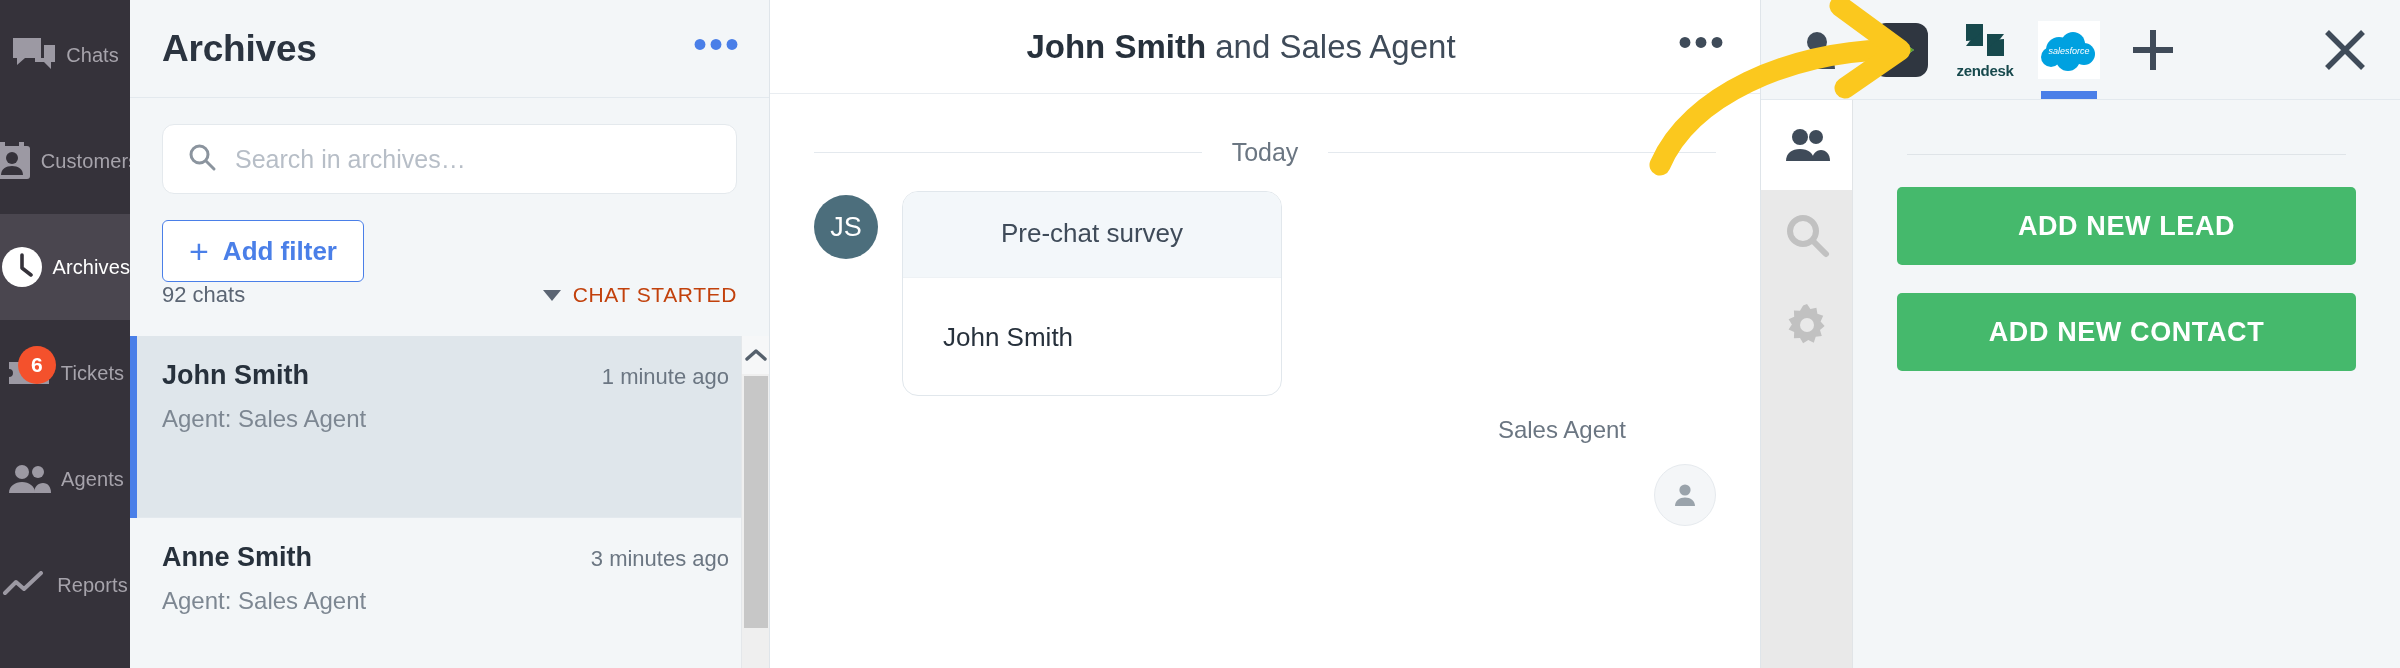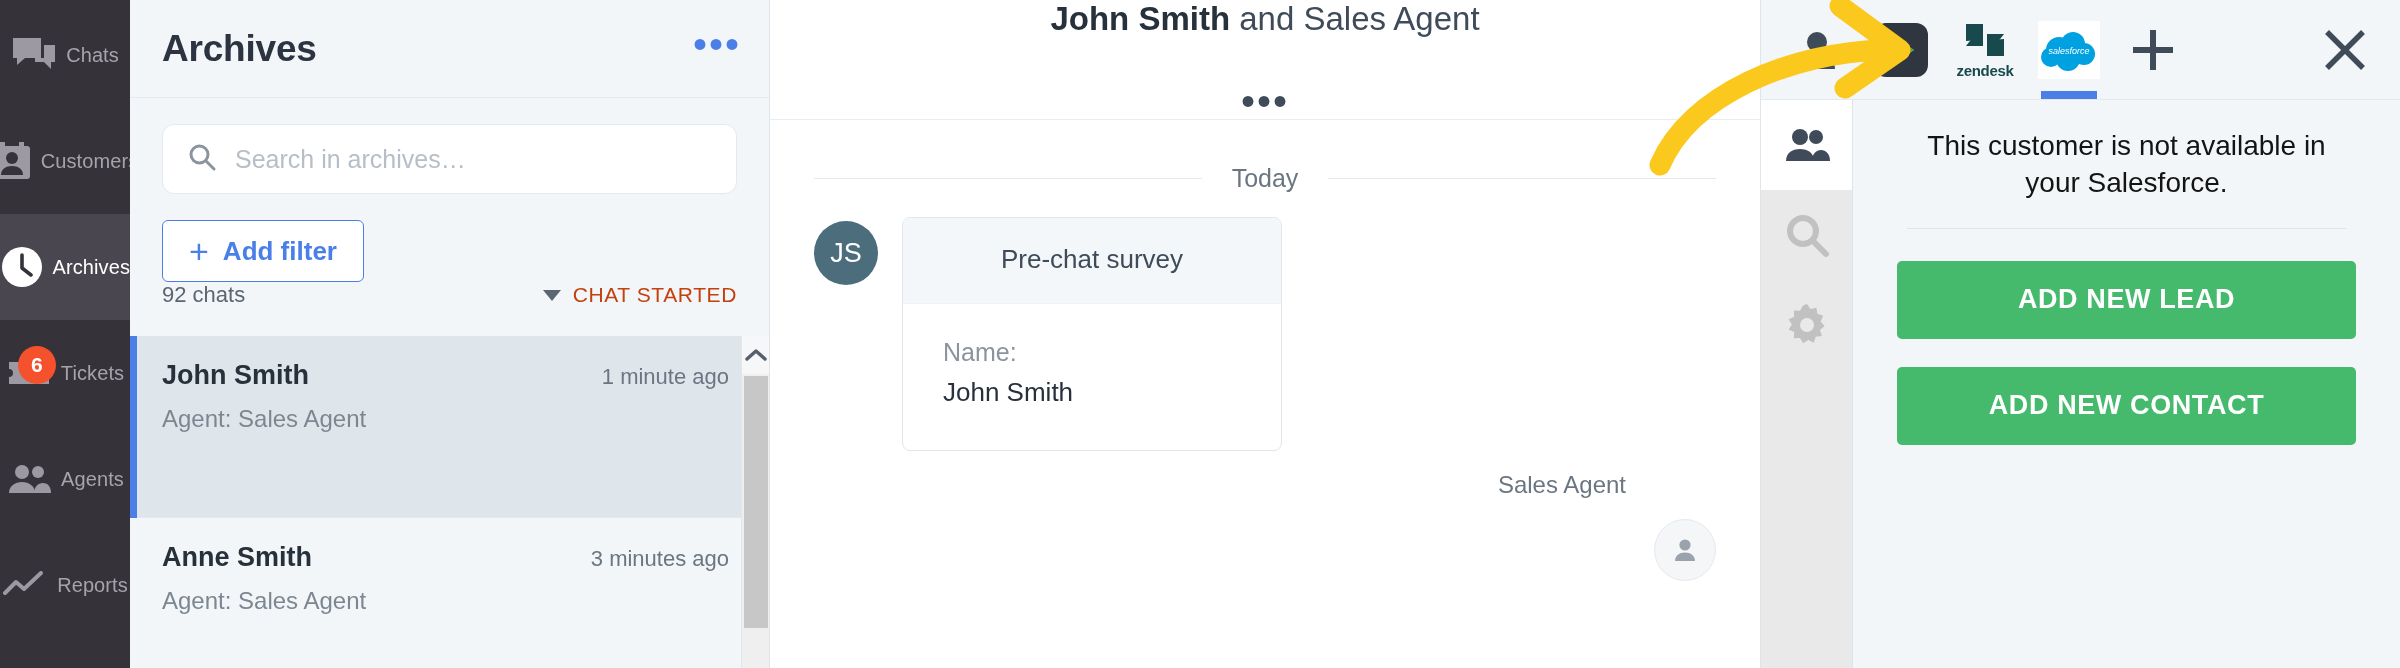--- a/index.html
+++ b/index.html
@@ -187,25 +187,24 @@
 
   
   .convo {
     flex: 1 1 auto;
     background: #ffffff;
     display: flex; flex-direction: column;
     position: relative;
     min-width: 0;
   }
   .convo-head {
-    height: 120px;
+    height: 94px;
     display: flex; align-items: center;
     padding: 0 34px;
     border-bottom: 1px solid #e9edf1;
-    flex-direction: column;
   }
   .convo-title {
     flex: 1; text-align: center;
     font-size: 33px; color: #3f4b59;
   }
   .convo-title b { color: #27313c; font-weight: bold; }
   .convo-body { flex: 1; padding: 22px 44px 0 44px; overflow: hidden; }
 
   .daysep {
     display: flex; align-items: center; gap: 30px;
@@ -220,21 +219,21 @@
     background: #4c6e7c;
     color: #fff;
     font-size: 27px;
     display: flex; align-items: center; justify-content: center;
     flex: 0 0 64px;
     margin-top: 4px;
   }
   .survey {
     width: 380px;
     border: 1px solid #e1e7ec;
-    border-radius: 8px;
+    border-radius: 16px;
     overflow: hidden;
     background: #fff;
   }
   .survey-hd {
     background: #f3f7fa;
     text-align: center;
     font-size: 26px;
     color: #3f4b59;
     padding: 26px 10px 28px 10px;
     border-bottom: 1px solid #eef2f5;
@@ -491,21 +490,20 @@
         <span class="ln"></span>
         <span class="lbl">Today</span>
         <span class="ln"></span>
       </div>
 
       <div class="msg-in">
         <div class="avatar-init">JS</div>
         <div class="survey">
           <div class="survey-hd">Pre-chat survey</div>
           <div class="survey-bd">
-            <div class="survey-k">Name:</div>
             <div class="survey-v">John Smith</div>
           </div>
         </div>
       </div>
 
       <div class="msg-out">
         <div class="msg-out-wrap">
           <div class="agent-label">Sales Agent</div>
         </div>
         <div class="avatar-circle">
@@ -596,21 +594,20 @@
         </div>
         <div class="rp-rail-item">
           <svg width="46" height="46" viewBox="0 0 46 46">
             <path fill="#c1c1c1" d="M23 2l3.4 5.1 6-1.4 1 6.1 5.8 2-2.6 5.6 4 4.6-4.6 4 1.8 5.9-6.1.9-1.9 5.9-5.5-2.7-5.2 3.3-3.1-5.3-6.1.2.3-6.1-5.6-2.5 3.3-5.2-3.3-5.2 5.6-2.5-.3-6.1 6.1.2 3.1-5.3z"></path>
             <circle cx="23" cy="23" r="7" fill="#e9e9e9"></circle>
           </svg>
         </div>
       </div>
 
       <div class="rp-content">
-        <div class="rp-msg">This customer is not available in your Salesforce.</div>
         <div class="rp-divider"></div>
         <button class="gbtn">ADD NEW LEAD</button>
         <button class="gbtn">ADD NEW CONTACT</button>
       </div>
     </div>
   </aside>
 
   <svg class="annot" viewBox="0 0 2400 668">
     <path d="M1660 165 C 1690 95, 1790 52, 1886 50" stroke="#fbc81e" stroke-width="21" fill="none" stroke-linecap="round"></path>
     <path d="M1840 6 L 1900 50 L 1845 88" stroke="#fbc81e" stroke-width="21" fill="none" stroke-linecap="round" stroke-linejoin="round"></path>

